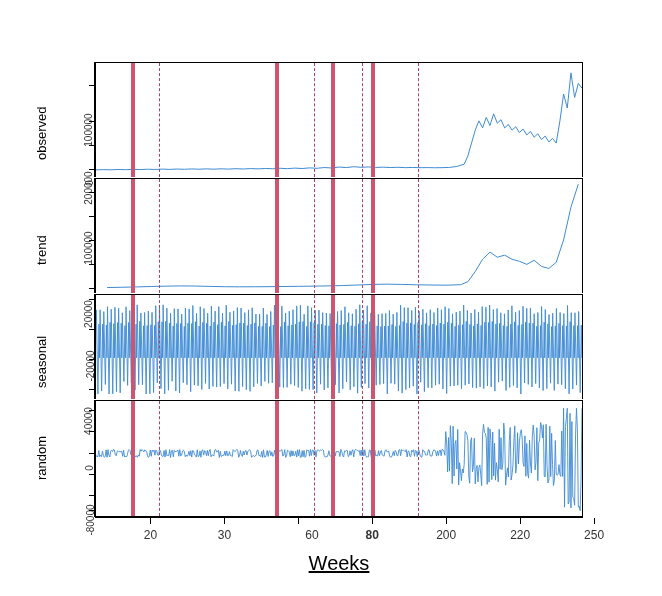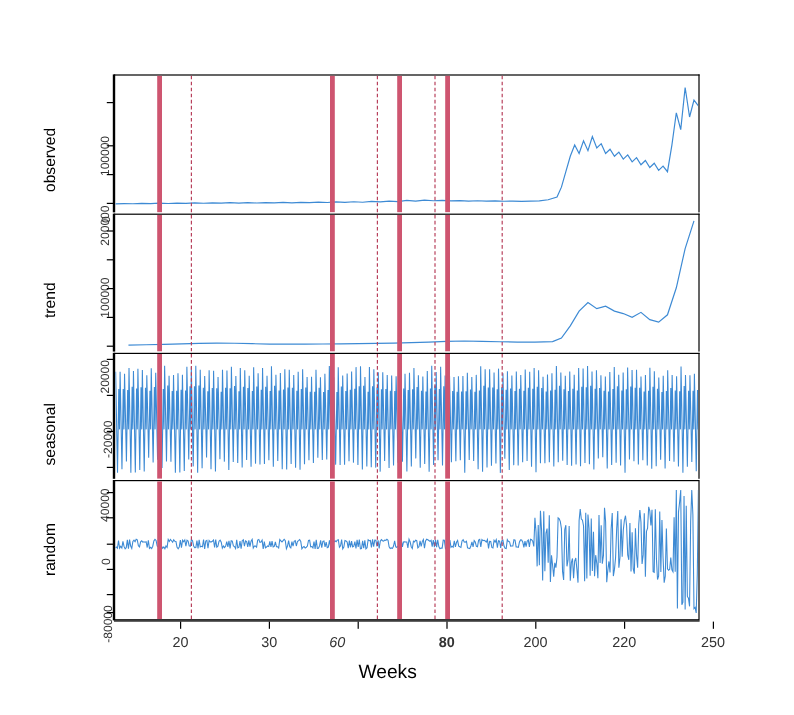--- a/index.html
+++ b/index.html
@@ -103,26 +103,27 @@
   .xtick-label {
     position: absolute;
     font-size: 12px;
     color: #333;
     text-align: center;
     transform: translateX(-50%);
     white-space: nowrap;
   }
   #xaxis-title {
     position: absolute;
-    left: 79px;
+    left: 95px;
     top: 552px;
     width: 488px;
     text-align: center;
-    font-size: 16px;
+    font-size: 20px;
     color: #000;
+    text-decoration: underline;
   }
   #xaxis-line {
     position: absolute;
     left: 95px;
     top: 517px;
     width: 488px;
     height: 1px;
     background: #000;
   }
   .axis-stub {
@@ -236,21 +237,21 @@
     </div>
   </div>
 
   <div id="xaxis-line"></div>
   <div id="xticks">
       <div class="xtick-mark" style="left: 150.455px; top: 518px;"></div>
       <div class="xtick-label" style="left: 150.455px; top: 528px;">20</div>
       <div class="xtick-mark" style="left: 224.394px; top: 518px;"></div>
       <div class="xtick-label" style="left: 224.394px; top: 528px;">30</div>
       <div class="xtick-mark" style="left: 298.333px; top: 518px;"></div>
-      <div class="xtick-label" style="left: 281px; top: 528px; font-style: italic;">60</div>
+      <div class="xtick-label" style="left: 312px; top: 528px;">60</div>
       <div class="xtick-mark" style="left: 372.273px; top: 518px;"></div>
       <div class="xtick-label" style="left: 372.273px; top: 528px; font-weight: bold;">80</div>
       <div class="xtick-mark" style="left: 446.212px; top: 518px;"></div>
       <div class="xtick-label" style="left: 446.212px; top: 528px;">200</div>
       <div class="xtick-mark" style="left: 520.152px; top: 518px;"></div>
       <div class="xtick-label" style="left: 520.152px; top: 528px;">220</div>
       <div class="xtick-mark" style="left: 594.091px; top: 518px;"></div>
       <div class="xtick-label" style="left: 594.091px; top: 528px;">250</div>
     </div>
   <div id="xaxis-title">Weeks</div>

